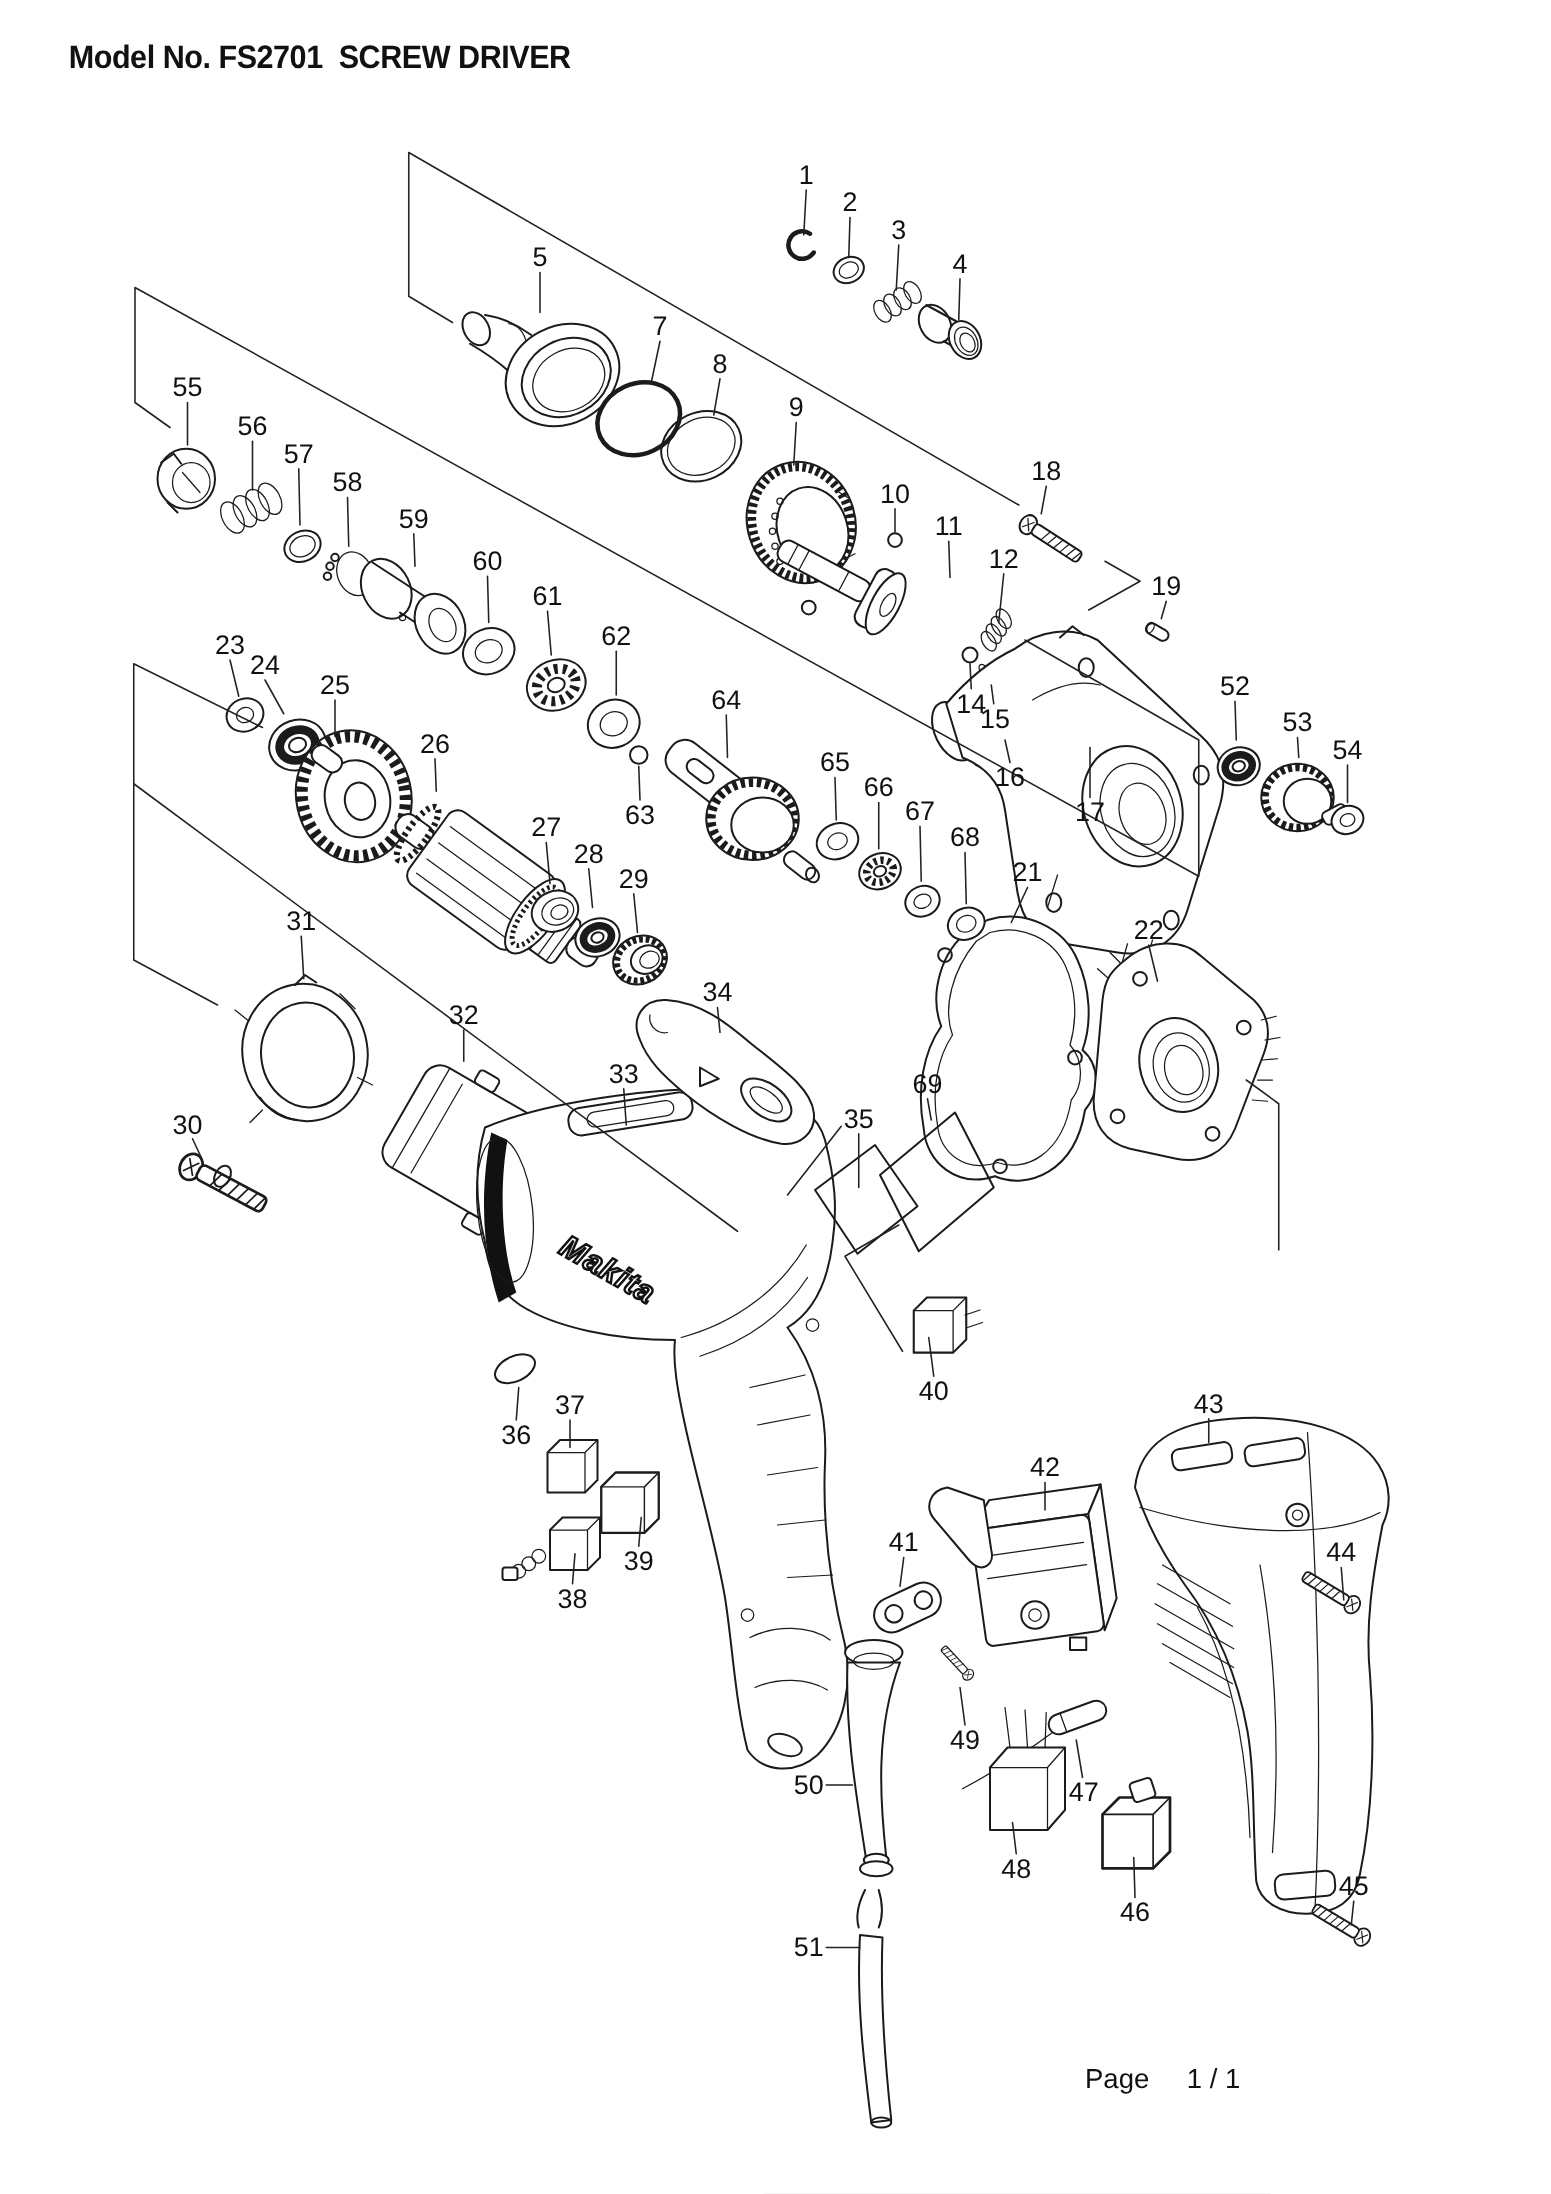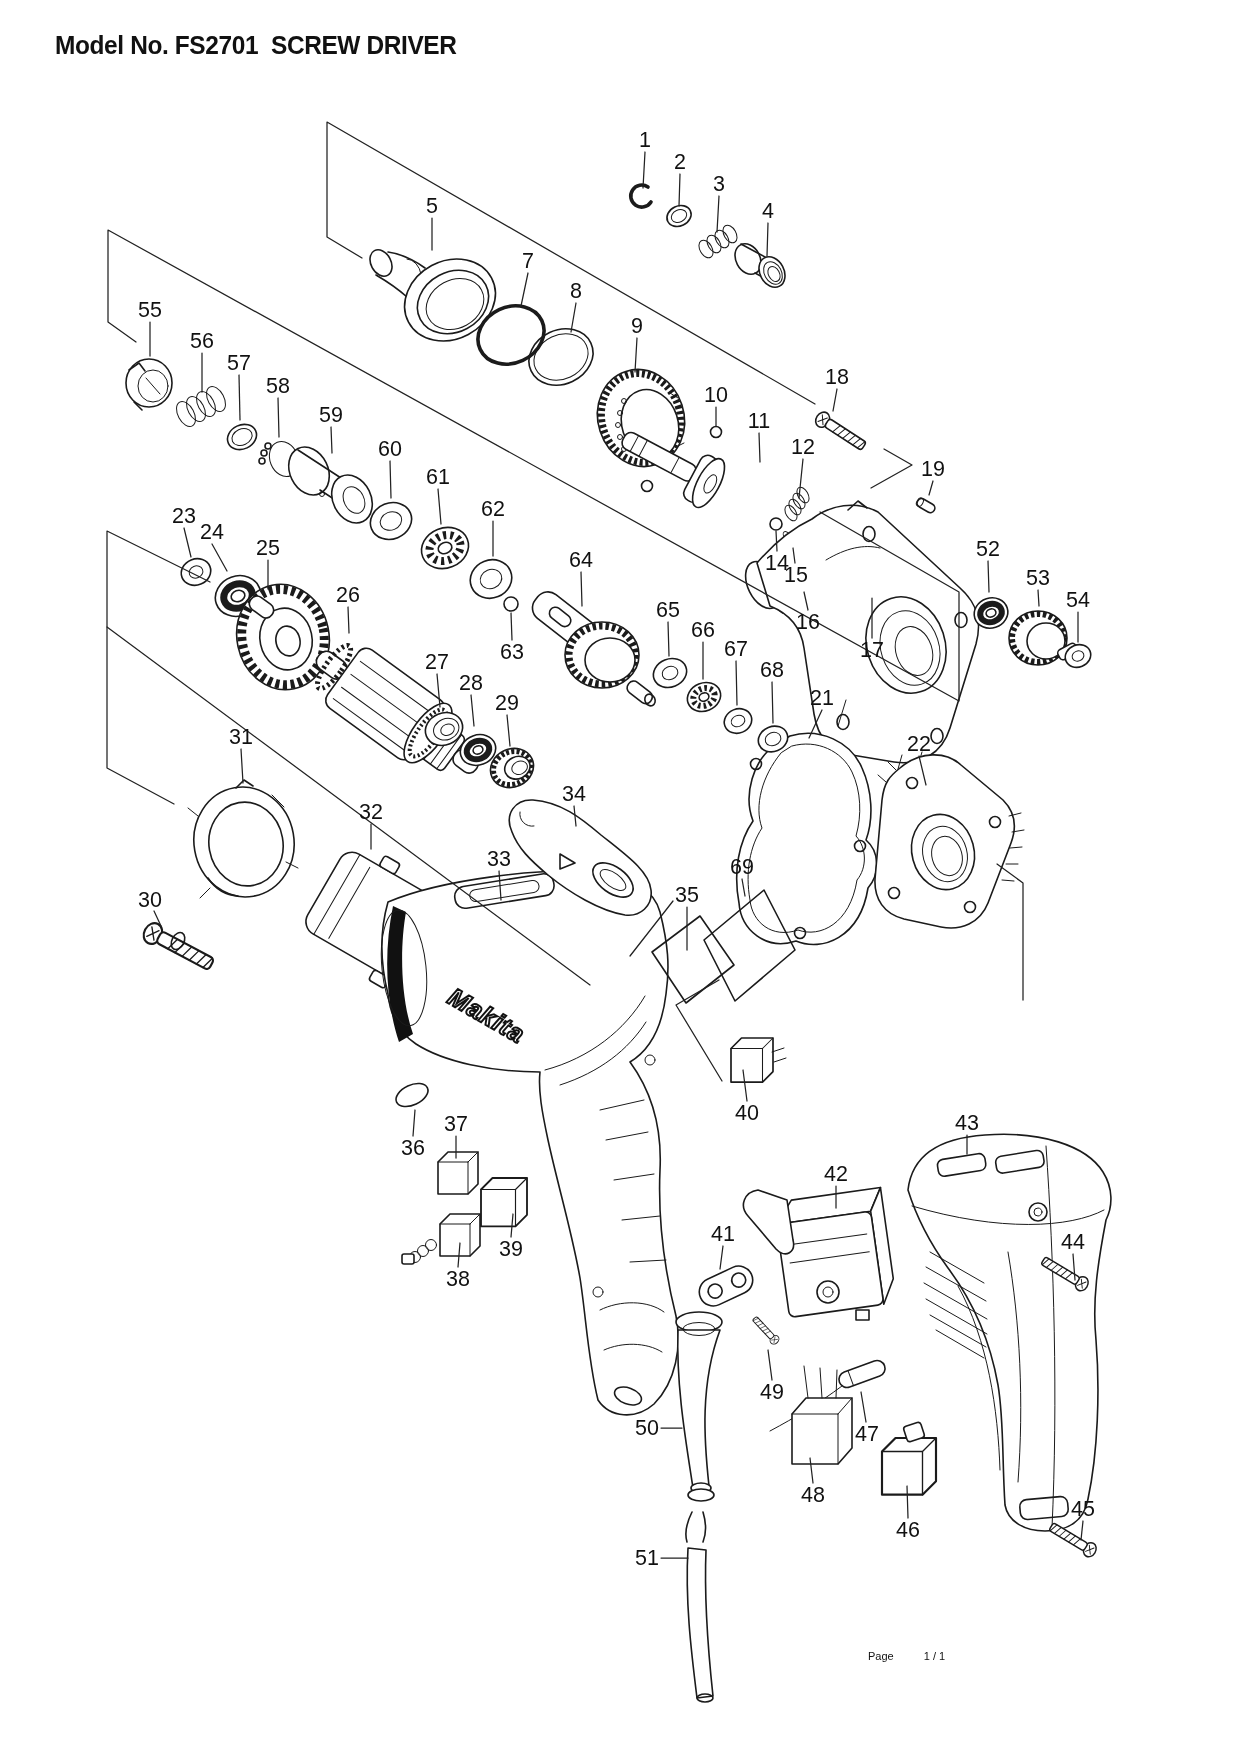--- a/index.html
+++ b/index.html
@@ -1,20 +1,20 @@
 <!DOCTYPE html>
 <html><head>
 <meta charset="utf-8">
 <style>
   html,body{margin:0;padding:0;background:#e8e8e8;}
   .page{position:relative;width:1241px;height:1755px;margin:0 auto;background:#ffffff;
         font-family:"Liberation Sans",sans-serif;overflow:hidden;padding-left:28px;}
   .title{position:absolute;left:55px;top:30px;font-size:26px;font-weight:bold;
          letter-spacing:-0.4px;color:#111;white-space:pre;transform:scaleX(0.94);transform-origin:left;}
-  .footer{position:absolute;left:868px;top:1650px;font-size:11px;color:#111;display:flex;gap:30px;}
+  .footer{position:absolute;left:868px;top:1650px;font-size:22px;color:#111;display:flex;gap:30px;}
   svg{position:absolute;left:0;top:0;}
   .ln{fill:none;stroke:#1b1b1b;stroke-width:1.6;stroke-linecap:round;stroke-linejoin:round;}
   .fw{fill:#ffffff;stroke:#1b1b1b;stroke-width:1.6;stroke-linecap:round;stroke-linejoin:round;}
   .thin{fill:none;stroke:#1b1b1b;stroke-width:1;stroke-linecap:round;}
   .thick{fill:none;stroke:#1b1b1b;stroke-width:3.6;stroke-linecap:round;}
   .dash{fill:none;stroke:#1b1b1b;}
   .pnum{font-family:"Liberation Sans",sans-serif;font-size:21.5px;fill:#111;
         text-anchor:middle;dominant-baseline:central;}
   .leader,.bracket{fill:none;stroke:#222;stroke-width:1.25;stroke-linecap:round;stroke-linejoin:round;}
   .logo{font-family:"Liberation Sans",sans-serif;font-weight:bold;font-style:italic;

